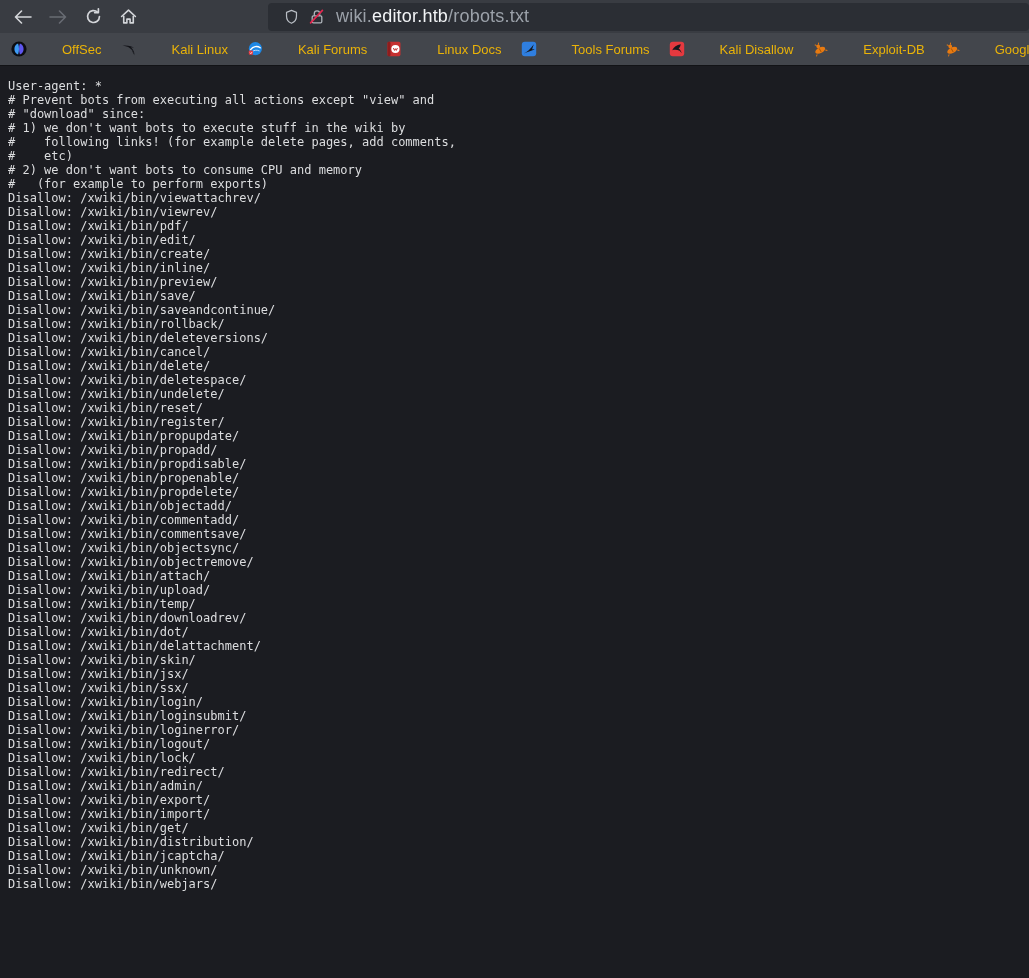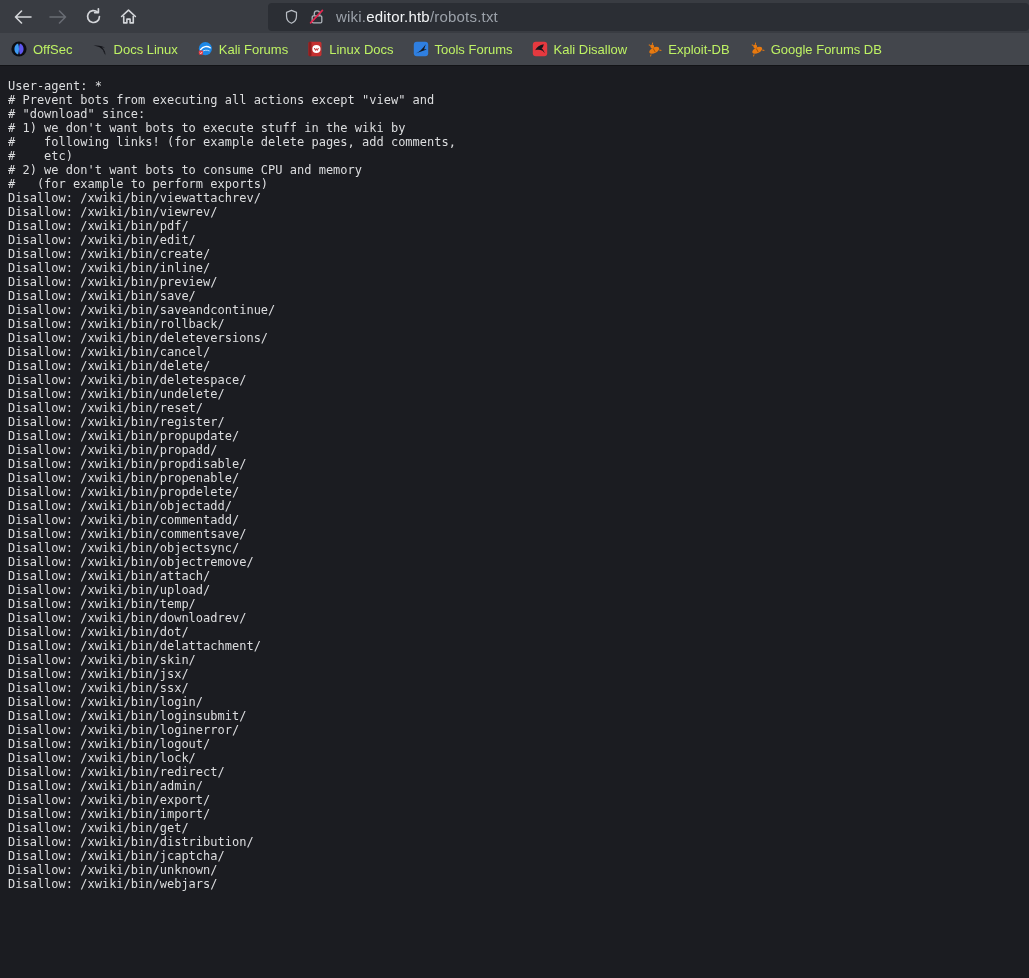--- a/index.html
+++ b/index.html
@@ -37,21 +37,21 @@
     align-items:center;
     padding-left:10px;
     overflow:hidden;
   }
   .urlbar .icon-slot {
     width:26px; height:26px;
     display:flex; align-items:center; justify-content:center;
   }
   .url-text {
     margin-left:6px;
-    font-size:15px;
+    font-size:18px;
     letter-spacing:.2px;
     white-space:nowrap;
   }
   .url-text .dim   { color:#9ba1a9; }
   .url-text .bright{ color:#f2f4f6; }
 
   
   .bookmarks {
     height:33px;
     background:#43464c;
@@ -63,22 +63,23 @@
   .bm {
     display:flex;
     align-items:center;
     margin-right:19px;
     cursor:default;
   }
   .bm-icon { width:16px; height:16px; margin-right:6px; display:flex; }
   .bm-icon svg { display:block; }
   .bm-label {
     font-size:13px;
-    color:#bef264;
+    color:#eab308;
     white-space:nowrap;
+    margin-left:29px;
   }
 
   
   .content {
     height:911px;
     background:#1b1c21;
     overflow:hidden;
   }
   .content pre {
     margin:0;
@@ -160,21 +161,21 @@
     <span class="bm-label">OffSec</span>
   </div>
 
   <div class="bm">
     <span class="bm-icon">
       <svg width="16" height="16" viewBox="0 0 16 16">
         <path d="M1.5 4.5 c4.5 .8 7.5 2 9.5 4.6 l2.6 4.1 c-.7-3-1.8-5.1-3.6-6.9 1 0 2 .2 3.1 .9 C11 4.8 7.5 4.2 1.5 4.5z" fill="#121318"></path>
         <path d="M10.8 9.4 l1.9 3.6 .9 1.2 c-.5-1.9-1.2-3.6-2.8-4.8z" fill="#121318"></path>
       </svg>
     </span>
-    <span class="bm-label">Docs Linux</span>
+    <span class="bm-label">Kali Linux</span>
   </div>
 
   <div class="bm">
     <span class="bm-icon">
       <svg width="16" height="16" viewBox="0 0 16 16">
         <circle cx="8.4" cy="7.6" r="6.6" fill="#1e88e5"></circle>
         <path d="M3.6 8.6 c2.4-3.2 6.6-4 9.6-1.8" stroke="#ffffff" stroke-width="1.4" fill="none" stroke-linecap="round"></path>
         <path d="M4.6 11 c2.2-2 5-2.4 7.6-1.2" stroke="#cfe4ff" stroke-width="0.9" fill="none" stroke-linecap="round"></path>
         <rect x="1.8" y="9.6" width="4.2" height="4.2" rx="1" fill="#e5393f"></rect>
         <path d="M3 11.7 l.8 1 1.2-1.6" stroke="#ffffff" stroke-width="0.8" fill="none"></path>

